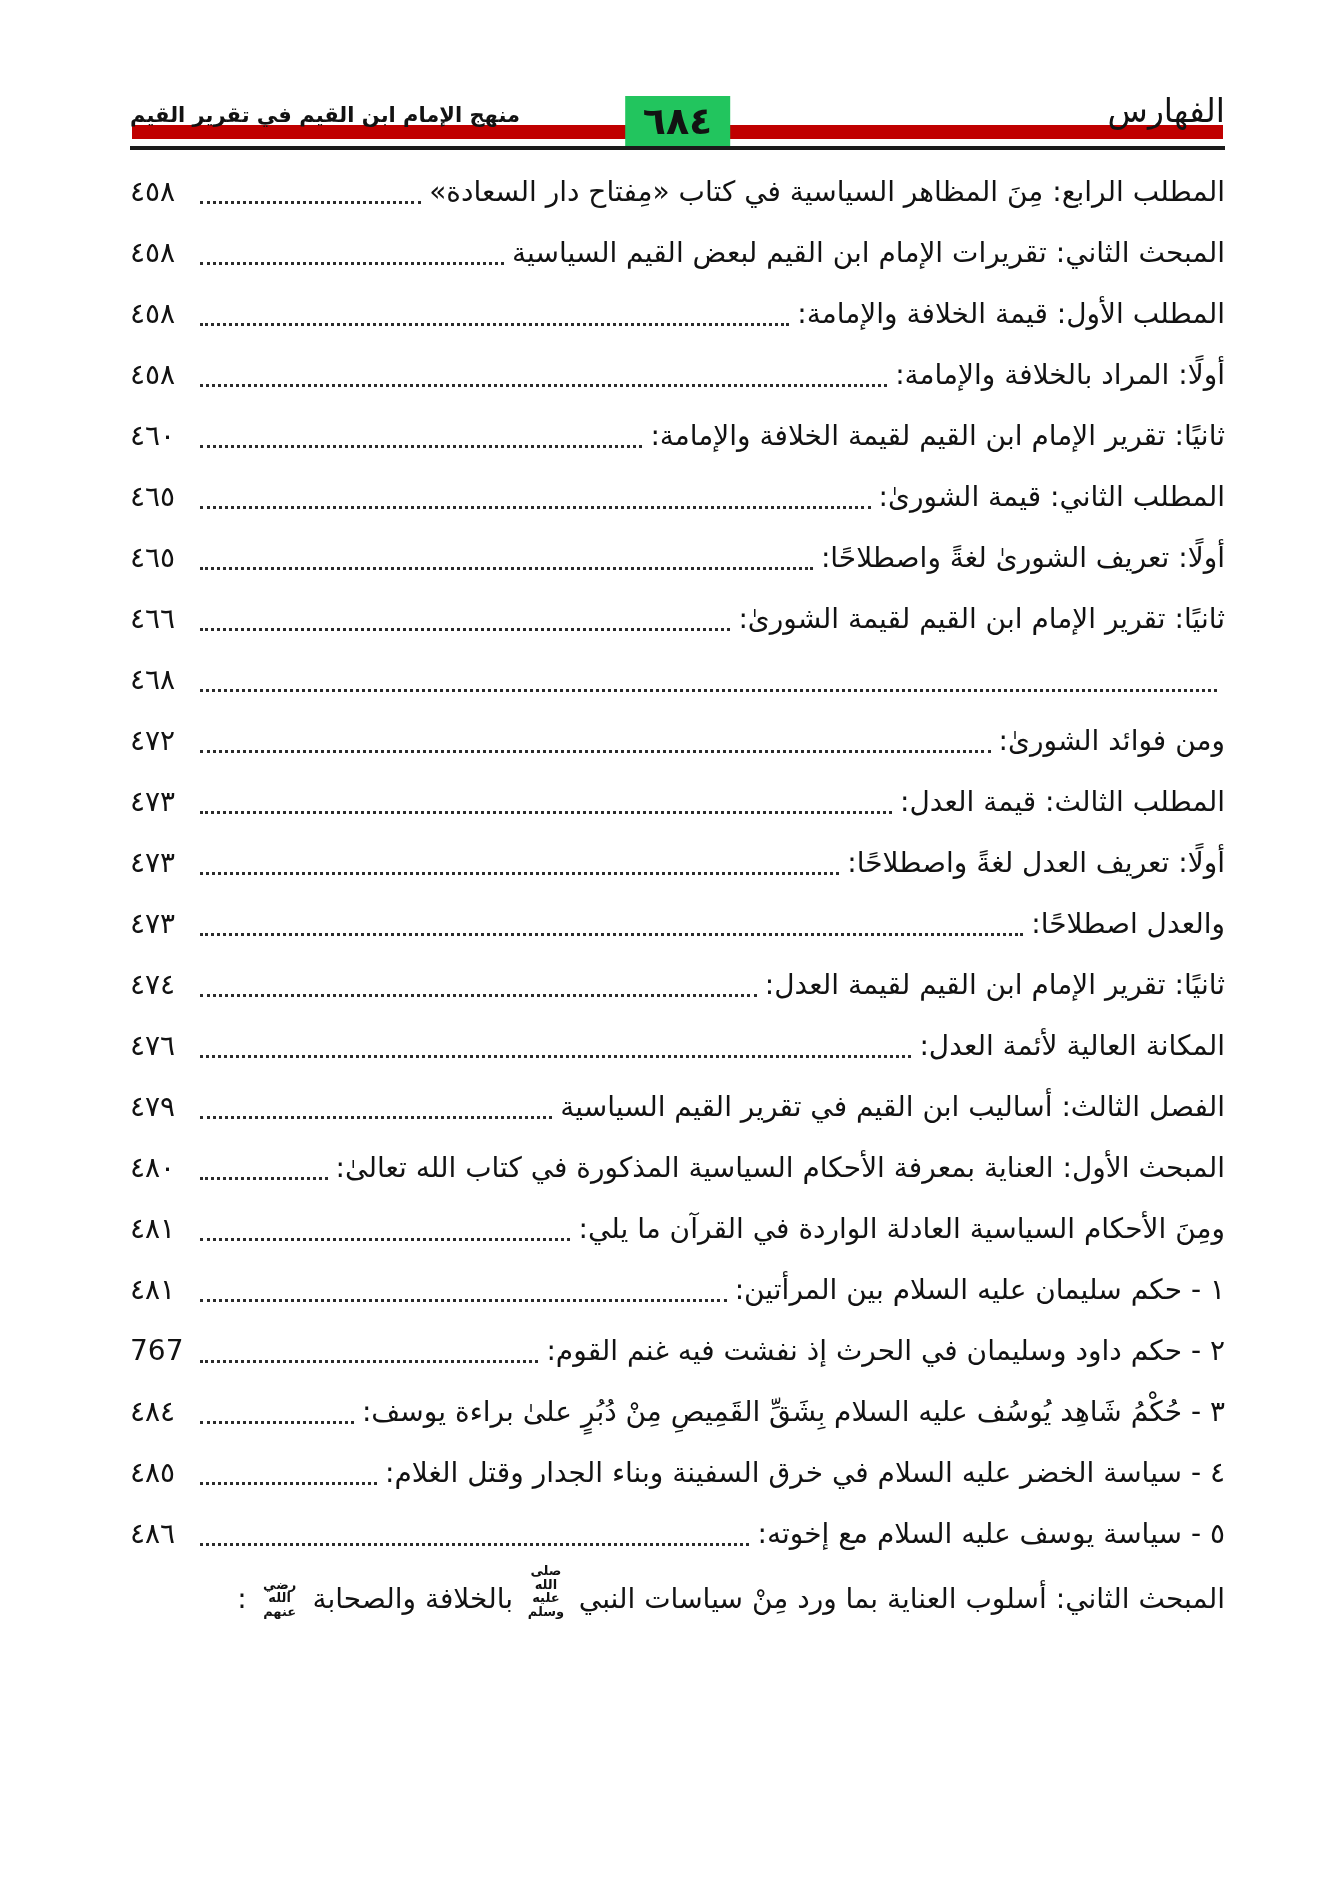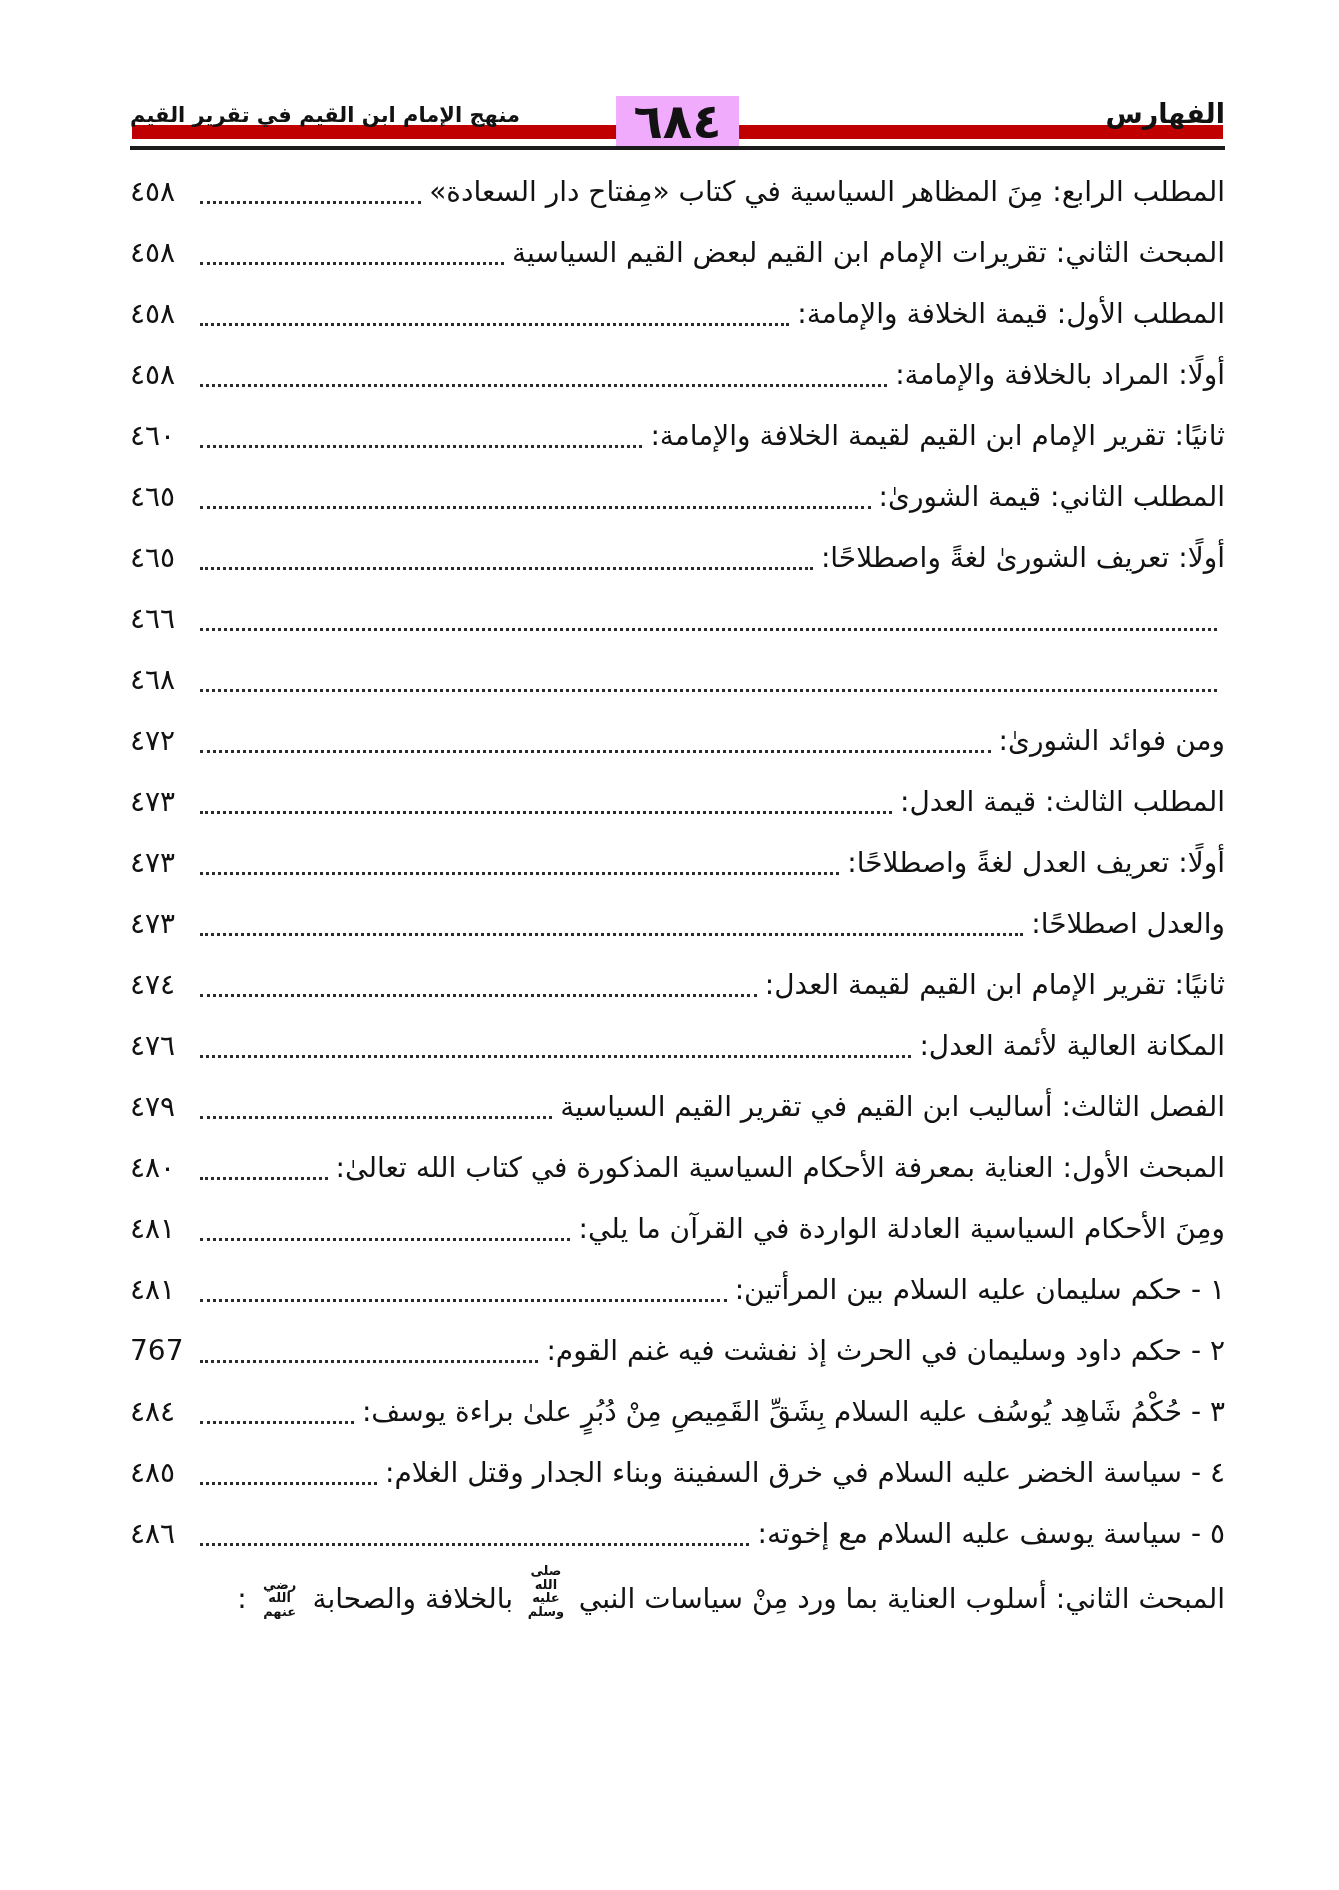--- a/index.html
+++ b/index.html
@@ -22,35 +22,35 @@
     height:58px;
     border-bottom:4px solid #1b1b1b;
   }
   .hdr-strip {
     position:absolute; left:2px; right:2px; bottom:7px;
     height:14px;
     background:#c00000;
   }
   .hdr-section {
     position:absolute; right:0; bottom:19px;
-    font-size:27px; font-weight:bold; line-height:1;
+    font-size:33px; font-weight:normal; line-height:1;
     background:transparent;
     letter-spacing:0;
   }
   .hdr-book-title {
     position:absolute; left:0; bottom:20px;
     font-size:21px; font-weight:bold; line-height:1;
     white-space:nowrap;
   }
   .hdr-page-num {
     position:absolute; left:50%; transform:translateX(-50%);
     bottom:0;
-    background:#f0abfc;
+    background:#22c55e;
     padding:0 18px;
-    font-size:48px; font-weight:bold; line-height:50px;
+    font-size:38px; font-weight:bold; line-height:50px;
   }
 
   
   .toc { margin-top:11px; }
   .toc-row {
     display:flex;
     align-items:baseline;
     height:61px;
     line-height:61px;
     font-size:28px;
@@ -132,20 +132,21 @@
     <span class="toc-page">٤٦٥</span>
   </div>
 
   <div class="toc-row">
     <span class="toc-title">أولًا: تعريف الشورىٰ لغةً واصطلاحًا:</span>
     <span class="toc-leader"></span>
     <span class="toc-page">٤٦٥</span>
   </div>
 
   <div class="toc-row">
+    <span class="toc-title">ثانيًا: تقرير الإمام ابن القيم لقيمة الشورىٰ:</span>
     <span class="toc-leader"></span>
     <span class="toc-page">٤٦٦</span>
   </div>
 
   <div class="toc-row">
     <span class="toc-leader"></span>
     <span class="toc-page">٤٦٨</span>
   </div>
 
   <div class="toc-row">

